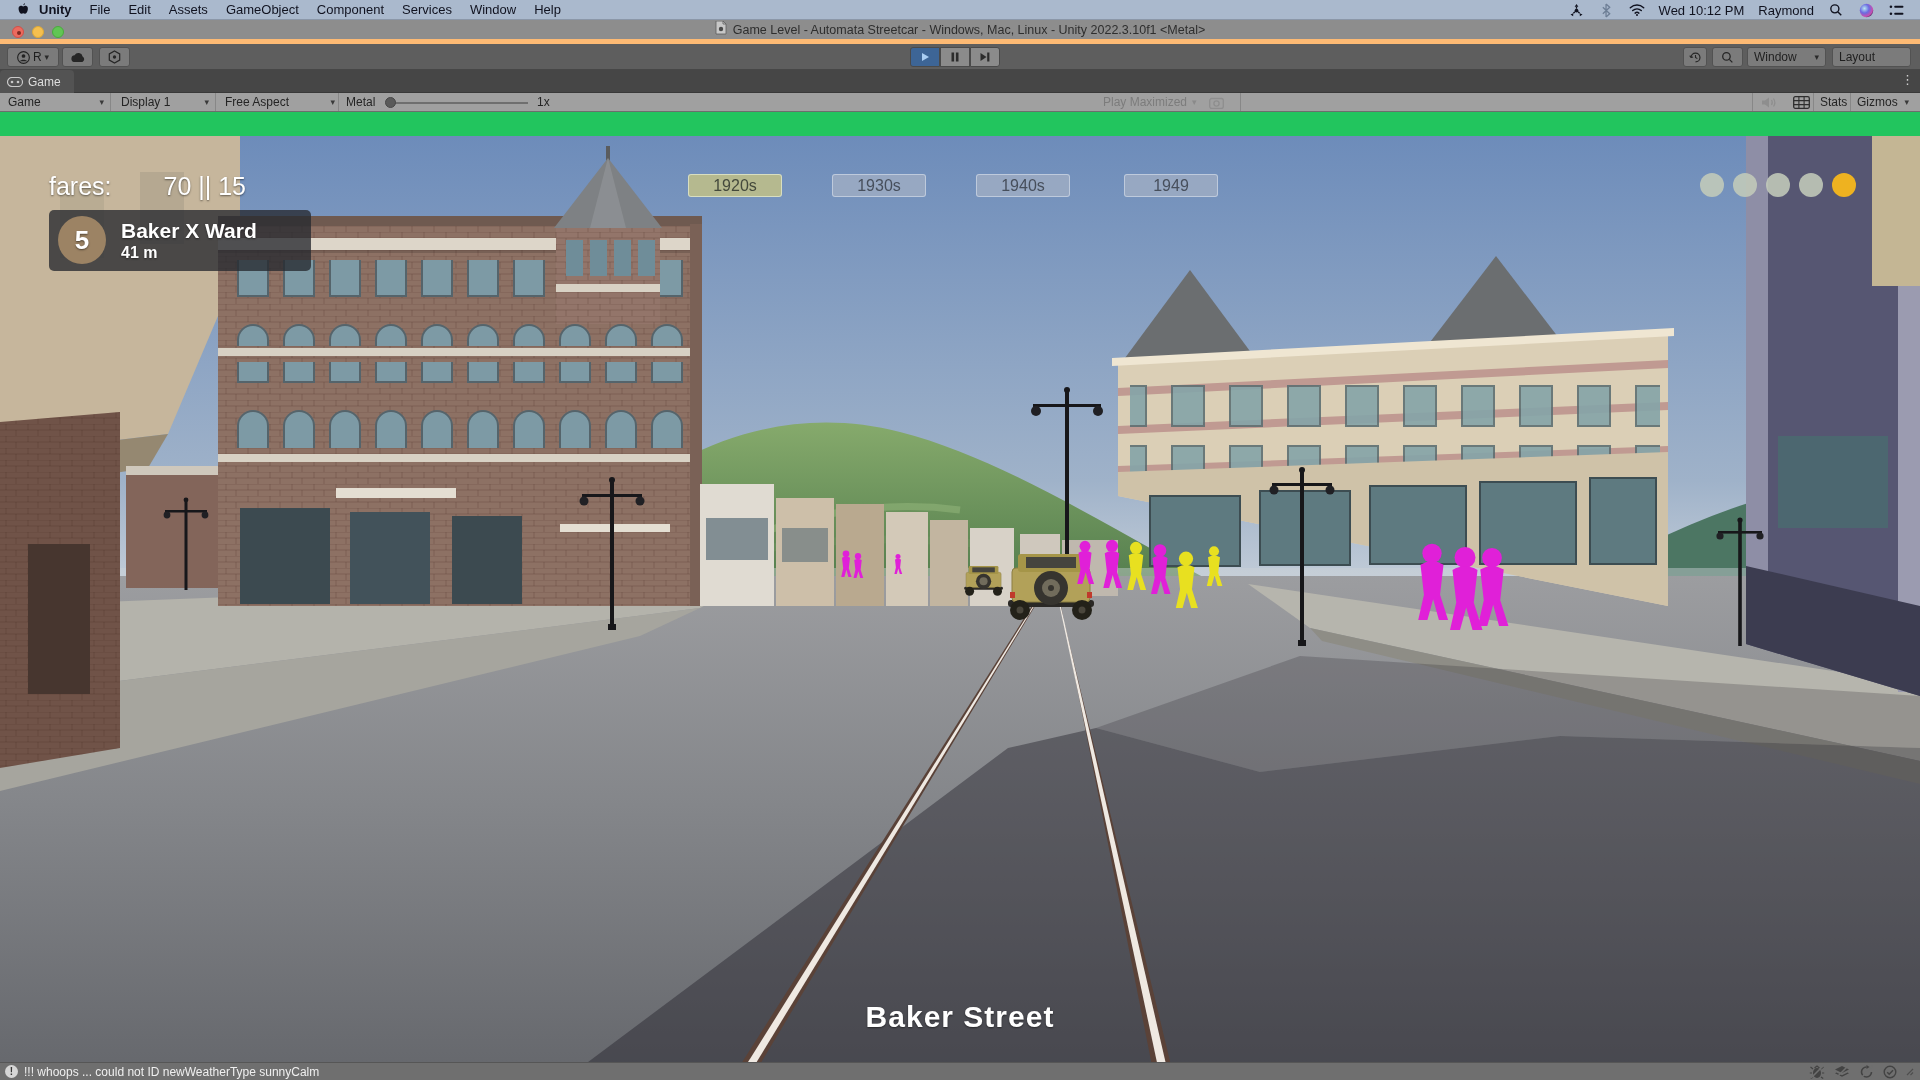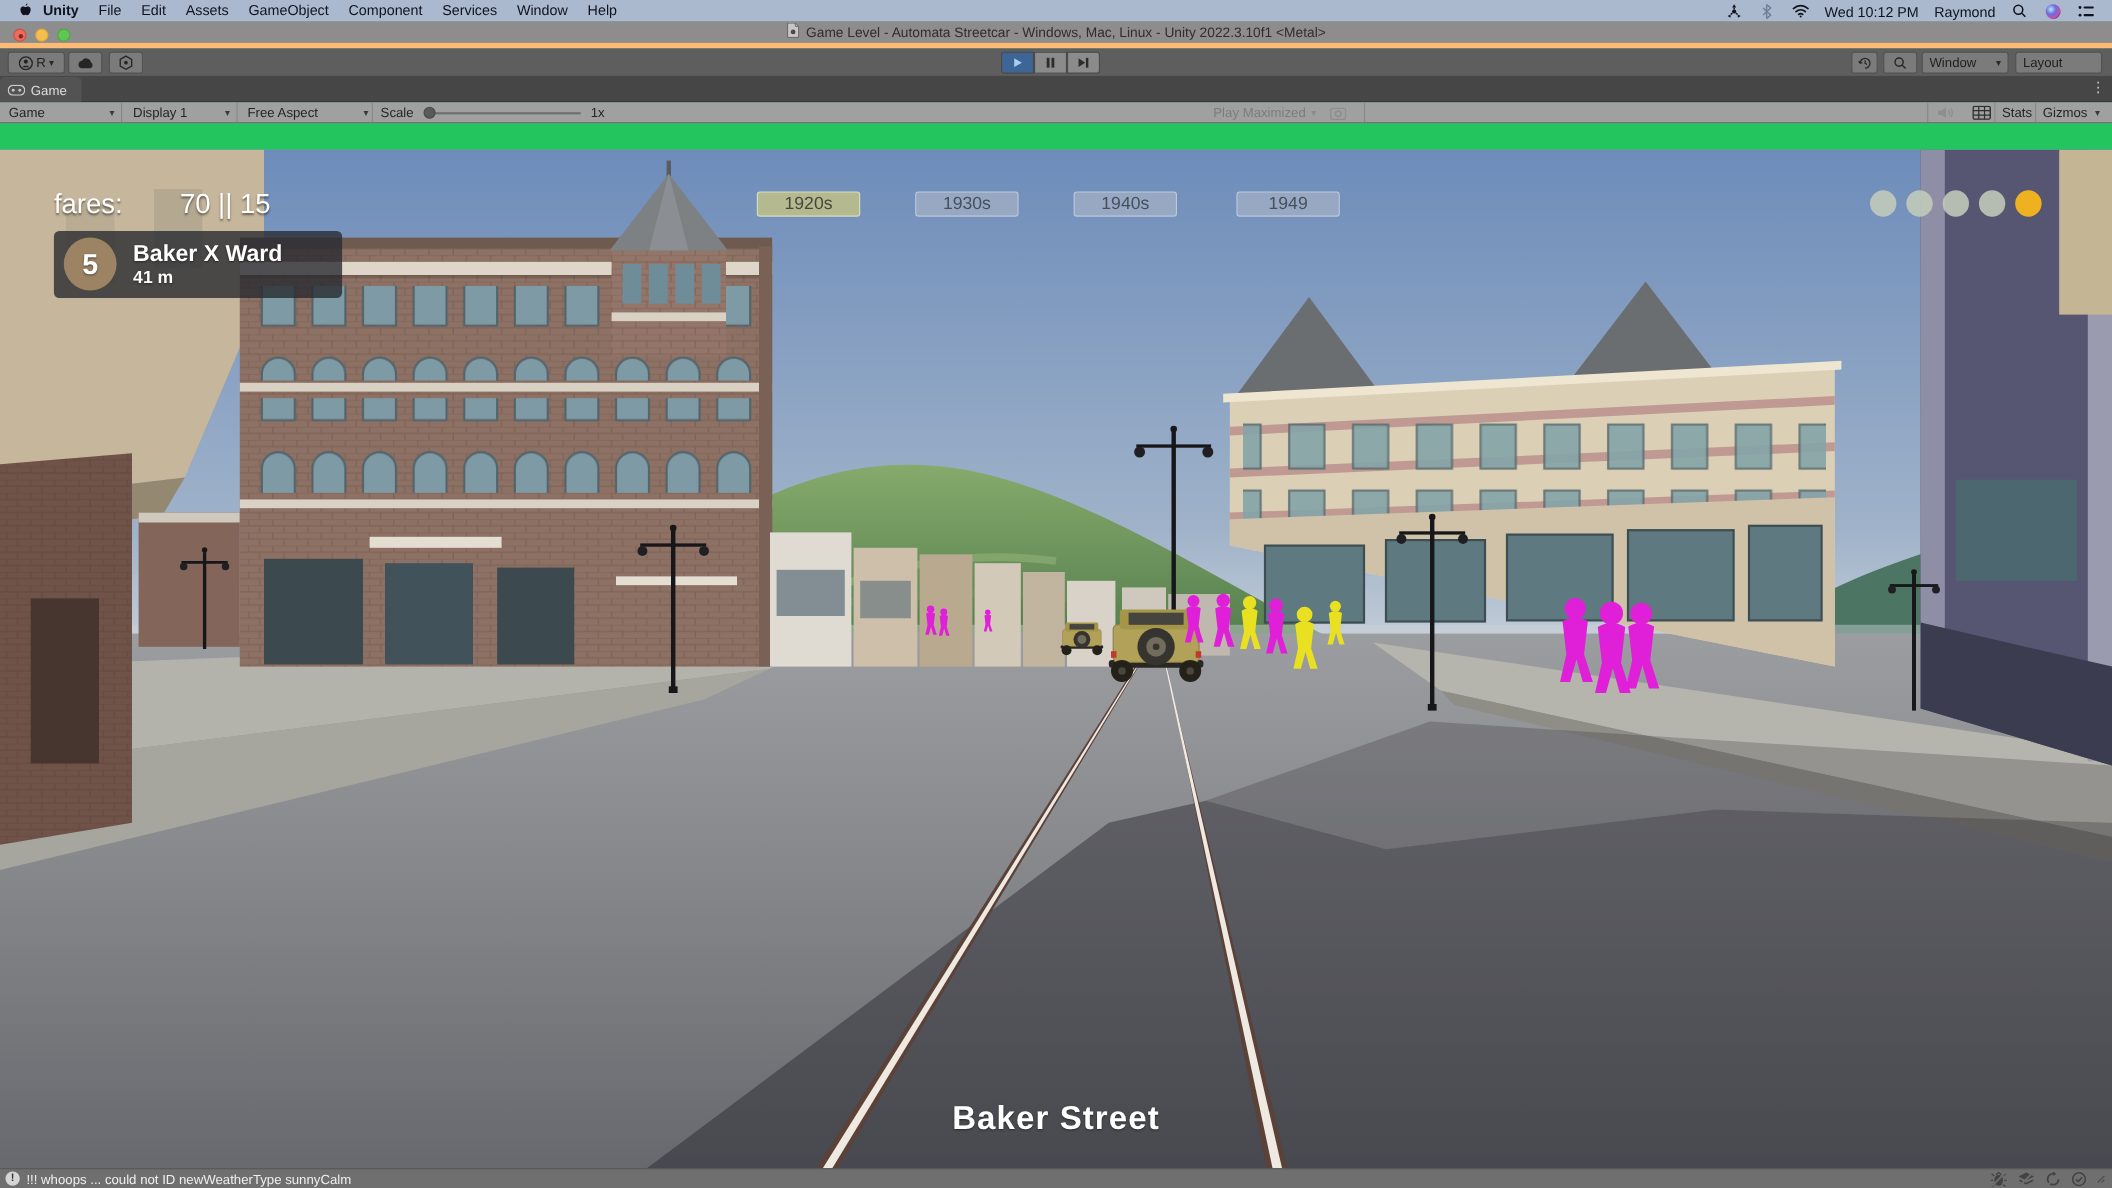--- a/index.html
+++ b/index.html
@@ -274,21 +274,21 @@
       <span>Display 1</span>
         <span class="gb-caret">▾</span>
     </div>
     <div class="gb-sep" style="left:215px;"></div>
     <div class="gb-el" style="left:225px; width:110px; justify-content:space-between;">
       <span>Free Aspect</span>
         <span class="gb-caret">▾</span>
     </div>
     <div class="gb-sep" style="left:338px;"></div>
     <div class="gb-el" style="left:346px;">
-        <span>Scale</span>
+        <span>Metal</span>
       </div>
     <div class="slider-track"></div>
     <div class="slider-knob"></div>
     <div class="gb-el" style="left:537px;">
         <span>1x</span>
       </div>
 
     <div class="gb-el gb-dis" style="left:1103px;">
       <span>Play Maximized</span>
         <span class="gb-caret" style="color:#8a8a8a">▾</span>

